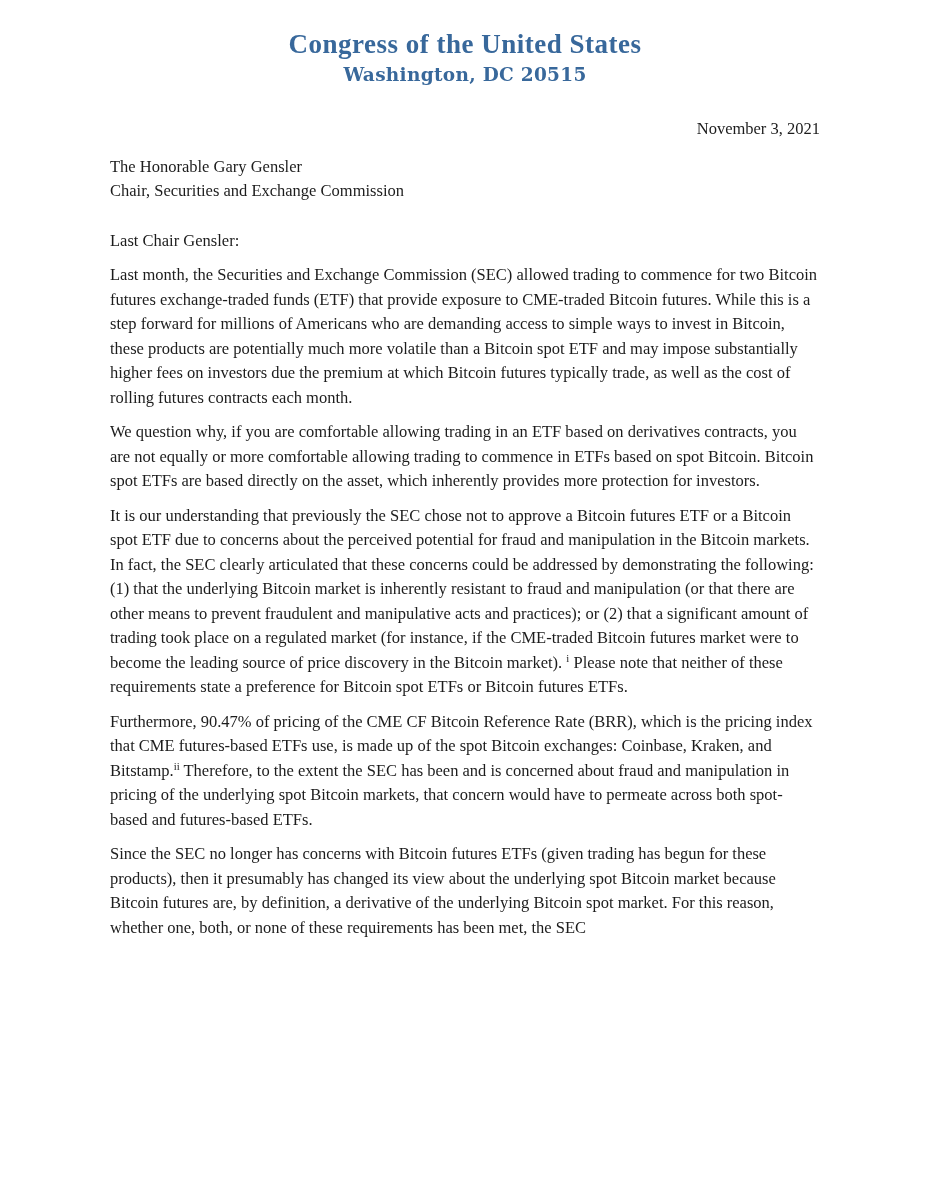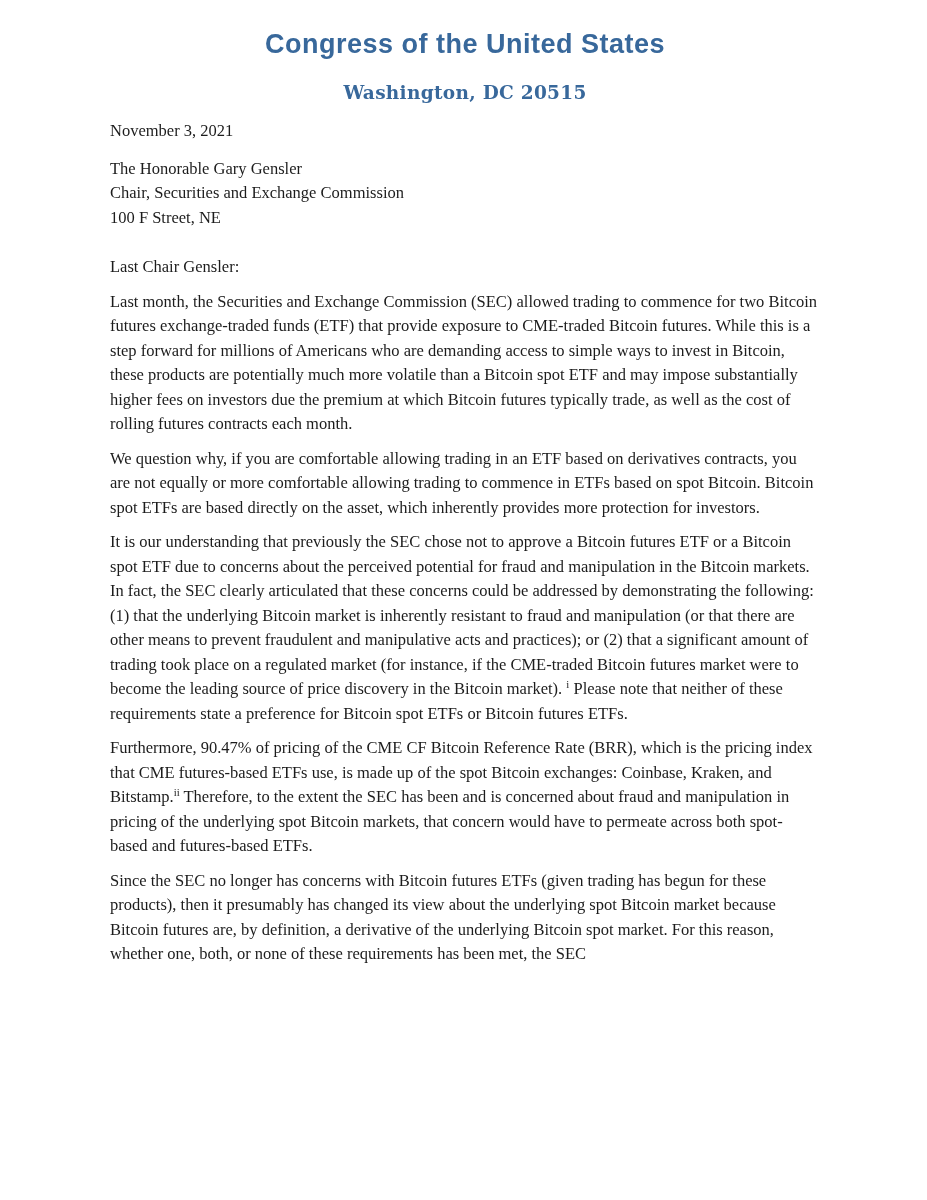--- a/index.html
+++ b/index.html
@@ -16,37 +16,37 @@
     color: #1c1c1c;
     overflow: hidden;
   }
   .content {
     padding: 28px 107px 0 110px;
   }
   .letterhead {
     text-align: center;
   }
   .lh-title {
-    font-family: Liberation Sans, sans-serif;
+    font-family: Liberation Serif, serif;
     font-weight: bold;
     font-size: 27px;
     line-height: 32px;
     letter-spacing: 0.5px;
   }
   .lh-subtitle {
     font-family: "DejaVu Serif", serif;
     font-weight: bold;
     font-size: 18.5px;
     line-height: 24px;
-    margin-top: 21px;
+    margin-top: 3px;
     letter-spacing: 0.3px;
   }
   .date {
-    text-align: left;
-    margin-top: 14px;
+    text-align: right;
+    margin-top: 30px;
     font-size: 16.5px;
     line-height: 24.5px;
   }
   .recipient {
     margin-top: 13px;
     font-size: 16.5px;
     line-height: 24.5px;
   }
   .salutation {
     margin-top: 25px;
@@ -74,21 +74,20 @@
     <header class="letterhead">
       <div class="lh-title" style="color: rgb(56, 104, 155);">Congress of the United States</div>
       <div class="lh-subtitle" style="color: rgb(56, 104, 155);">Washington, DC 20515</div>
     </header>
 
     <div class="date">November 3, 2021</div>
 
     <div class="recipient">
       <div>The Honorable Gary Gensler</div>
       <div>Chair, Securities and Exchange Commission</div>
-      <div>100 F Street, NE</div>
     </div>
 
     <div class="salutation">Last Chair Gensler:</div>
 
     <div class="body-text" id="letter-body">
         <p><span>Last month, the Securities and Exchange Commission (SEC) allowed trading to commence for two Bitcoin futures exchange-traded funds (ETF) that provide exposure to CME-traded Bitcoin futures. While this is a step forward for millions of Americans who are demanding access to simple ways to invest in Bitcoin, these products are potentially much more volatile than a Bitcoin spot ETF and may impose substantially higher fees on investors due the premium at which Bitcoin futures typically trade, as well as the cost of rolling futures contracts each month.</span></p>
         <p><span>We question why, if you are comfortable allowing trading in an ETF based on derivatives contracts, you are not equally or more comfortable allowing trading to commence in ETFs based on spot Bitcoin. Bitcoin spot ETFs are based directly on the asset, which inherently provides more protection for investors.</span></p>
         <p><span>It is our understanding that previously the SEC chose not to approve a Bitcoin futures ETF or a Bitcoin spot ETF due to concerns about the perceived potential for fraud and manipulation in the Bitcoin markets. In fact, the SEC clearly articulated that these concerns could be addressed by demonstrating the following: (1) that the underlying Bitcoin market is inherently resistant to fraud and manipulation (or that there are other means to prevent fraudulent and manipulative acts and practices); or (2) that a significant amount of trading took place on a regulated market (for instance, if the CME-traded Bitcoin futures market were to become the leading source of price discovery in the Bitcoin market). </span><sup>i</sup><span> Please note that neither of these requirements state a preference for Bitcoin spot ETFs or Bitcoin futures ETFs.</span></p>
         <p><span>Furthermore, 90.47% of pricing of the CME CF Bitcoin Reference Rate (BRR), which is the pricing index that CME futures-based ETFs use, is made up of the spot Bitcoin exchanges: Coinbase, Kraken, and Bitstamp.</span><sup>ii</sup><span> Therefore, to the extent the SEC has been and is concerned about fraud and manipulation in pricing of the underlying spot Bitcoin markets, that concern would have to permeate across both spot-based and futures-based ETFs.</span></p>
         <p><span>Since the SEC no longer has concerns with Bitcoin futures ETFs (given trading has begun for these products), then it presumably has changed its view about the underlying spot Bitcoin market because Bitcoin futures are, by definition, a derivative of the underlying Bitcoin spot market. For this reason, whether one, both, or none of these requirements has been met, the SEC</span></p>

